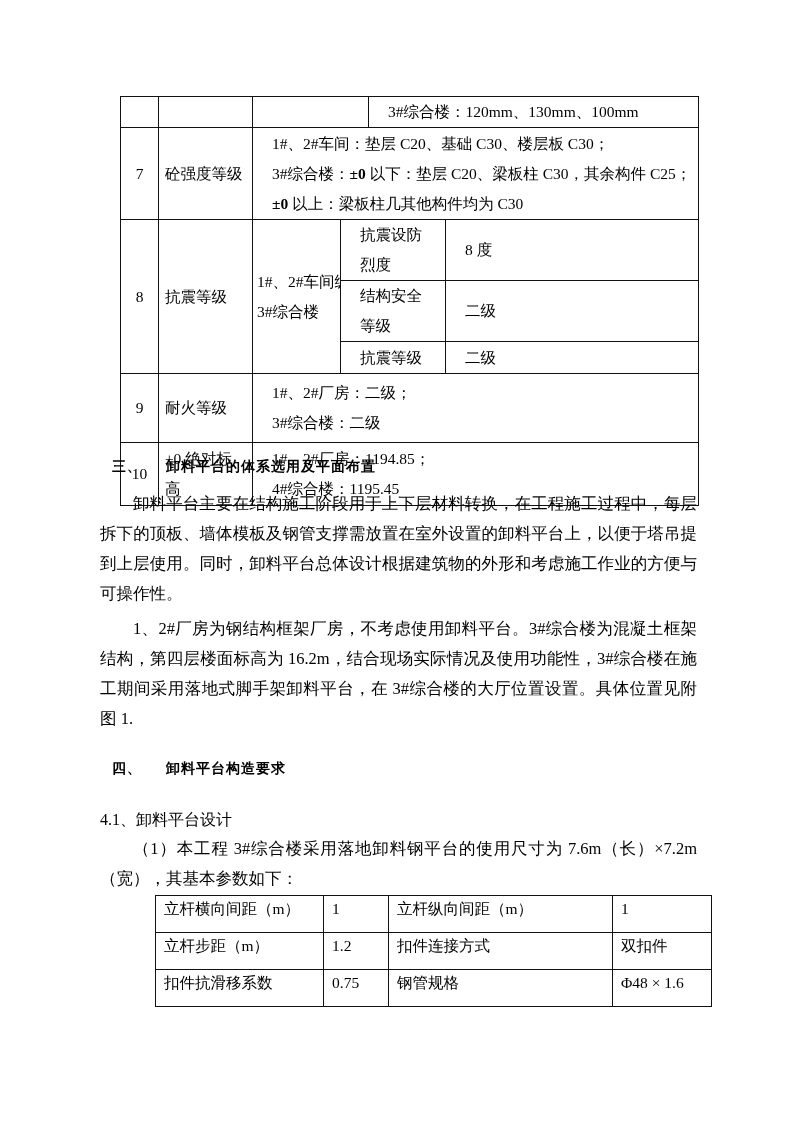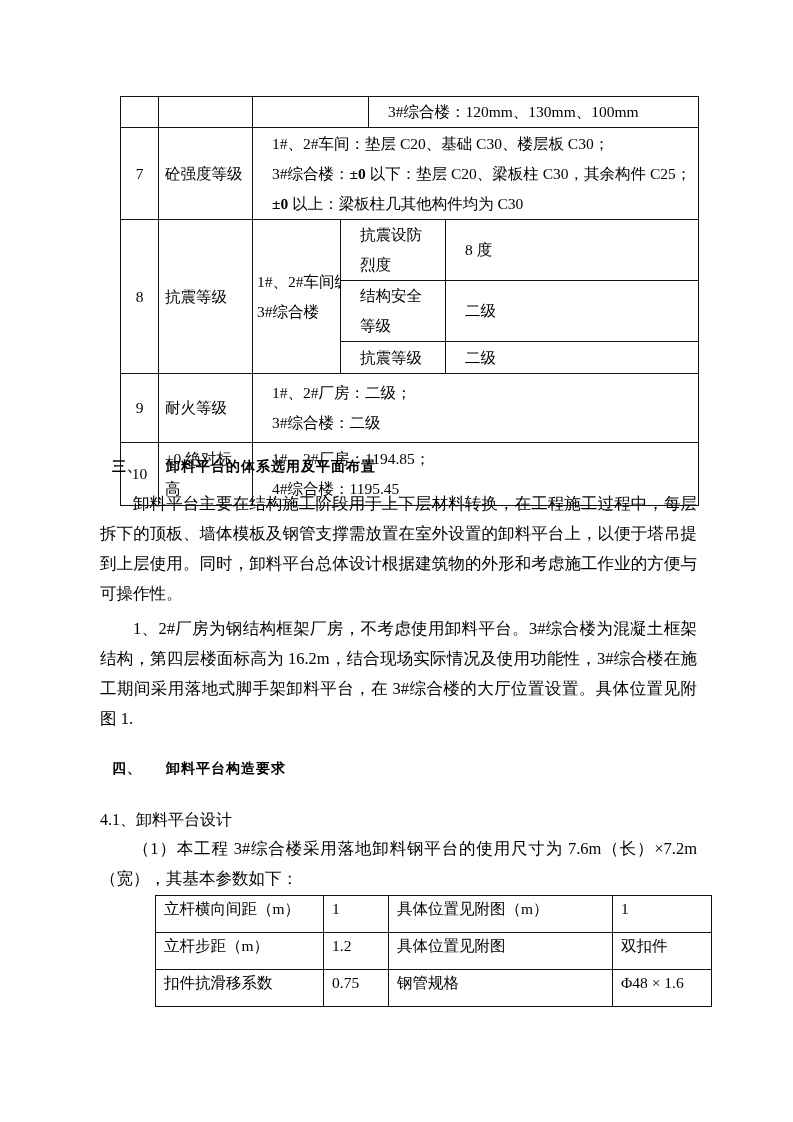--- a/index.html
+++ b/index.html
@@ -167,27 +167,27 @@
     <colgroup>
       <col style="width:168px">
         <col style="width:65px">
         <col style="width:224px">
         <col style="width:99px">
     </colgroup>
     <tbody>
     <tr>
       <td>立杆横向间距（m）</td>
       <td>1</td>
-      <td>具体位置见附图（m）</td>
+      <td>立杆纵向间距（m）</td>
       <td>1</td>
     </tr>
     <tr>
       <td>立杆步距（m）</td>
       <td>1.2</td>
-      <td>具体位置见附图</td>
+      <td>扣件连接方式</td>
       <td>双扣件</td>
     </tr>
     <tr>
       <td>扣件抗滑移系数</td>
       <td>0.75</td>
       <td>钢管规格</td>
       <td>Φ48 × 1.6</td>
     </tr>
   </tbody>
     </table>

